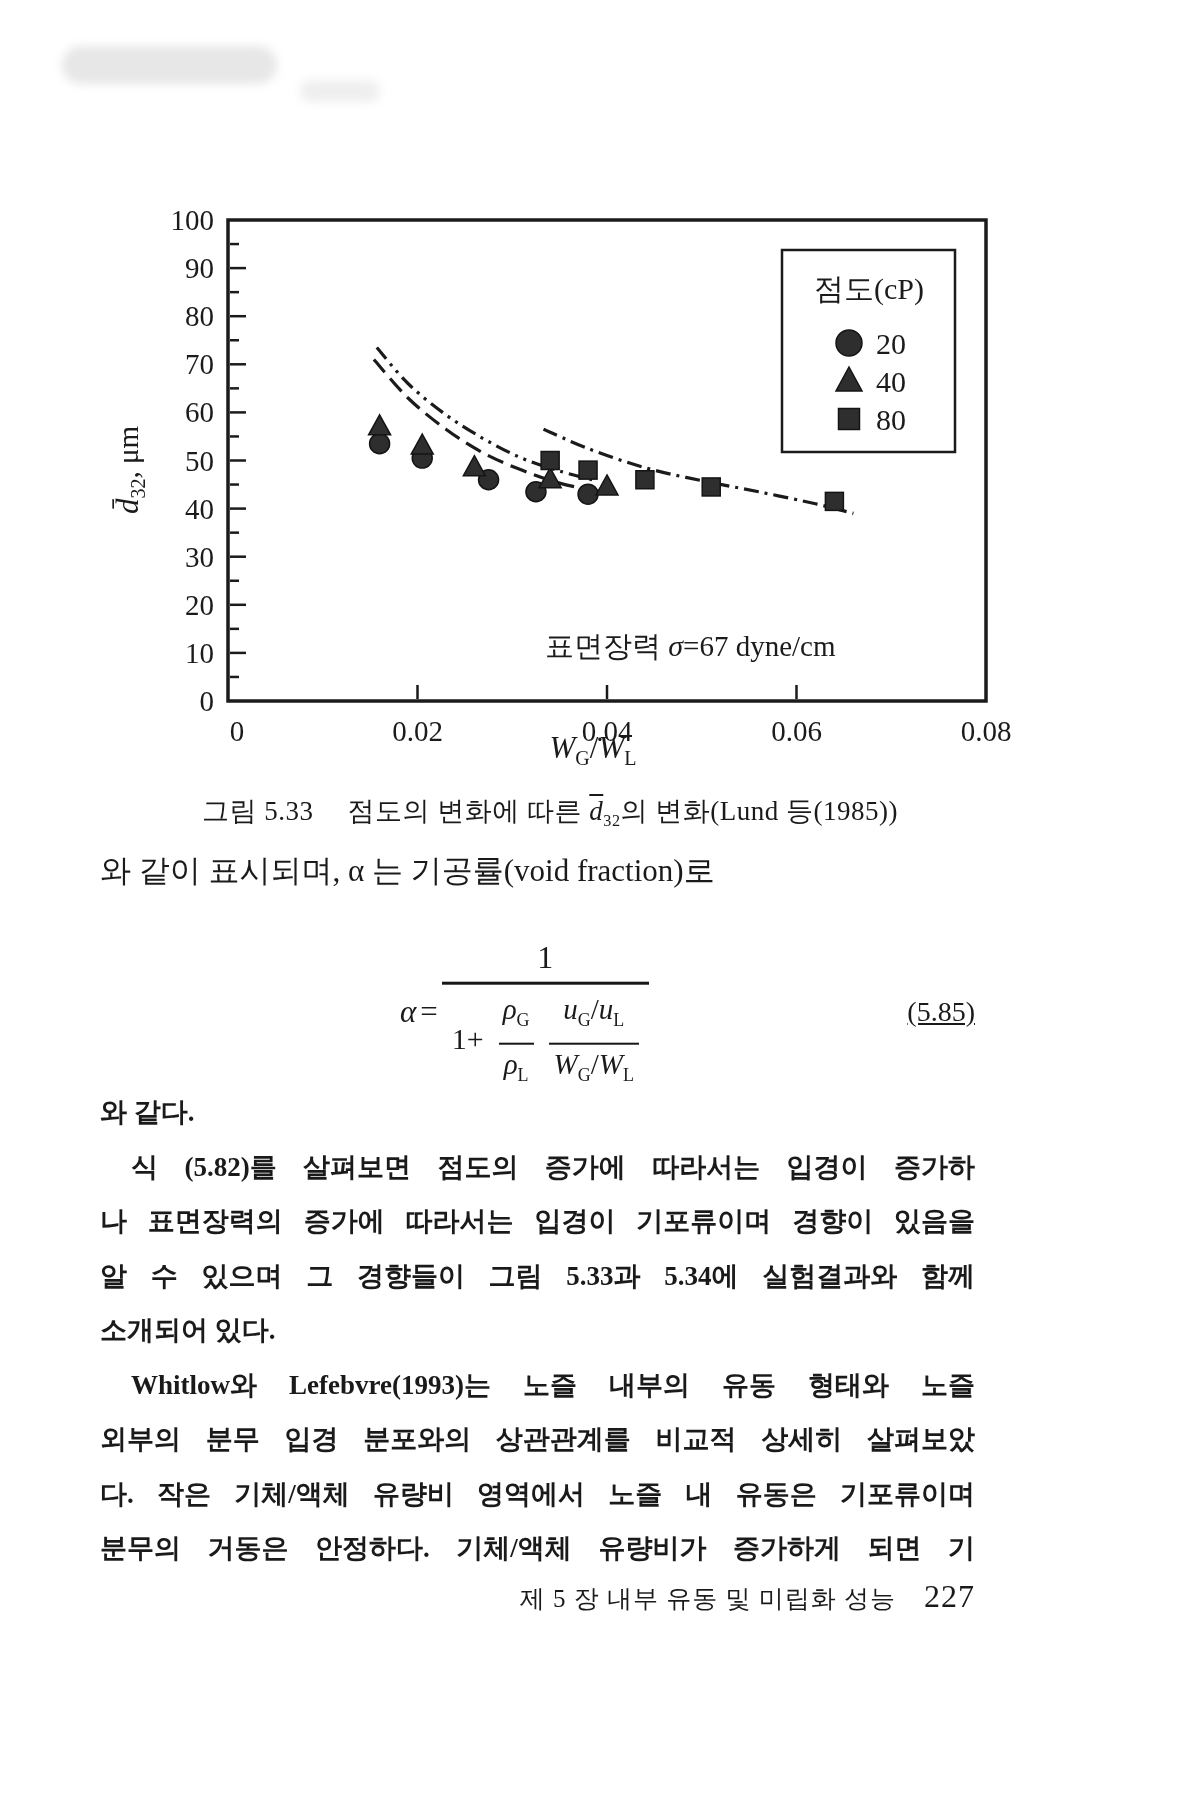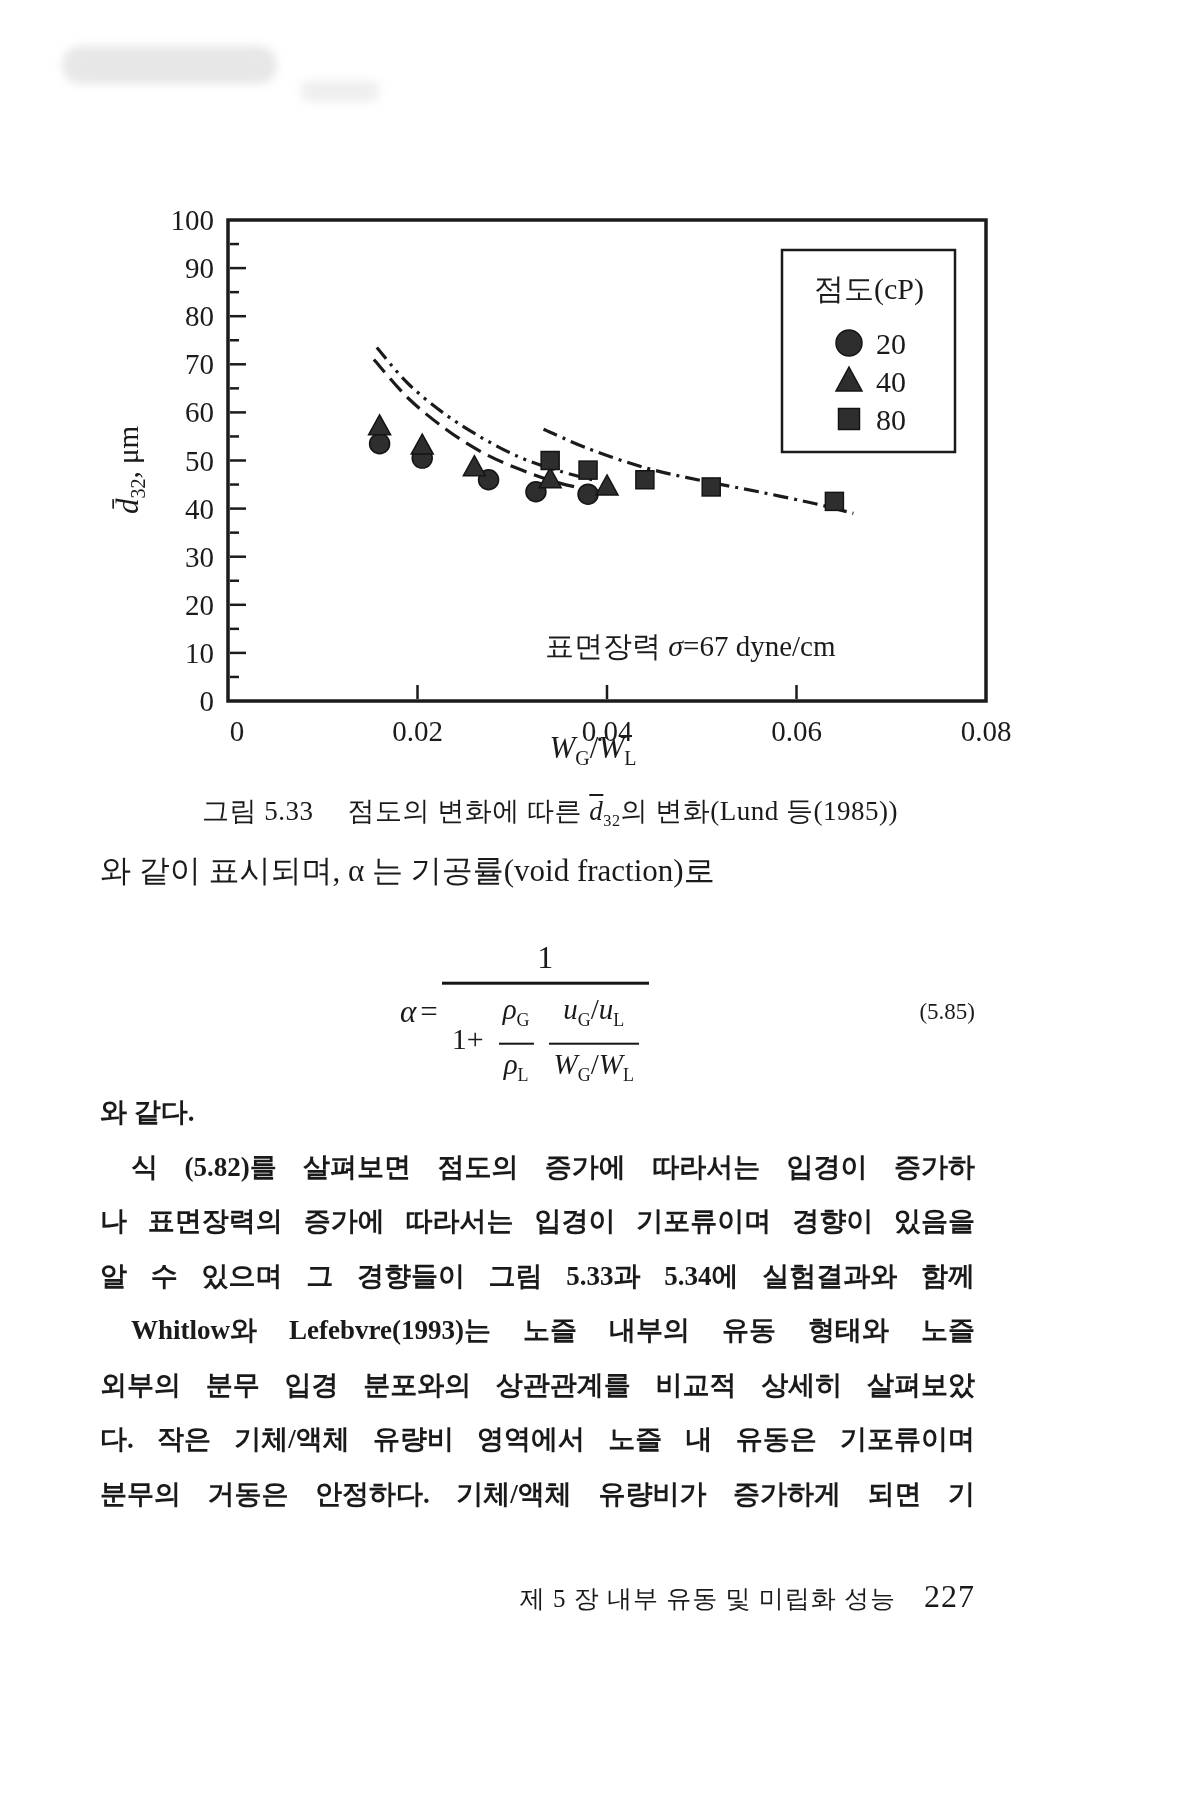--- a/index.html
+++ b/index.html
@@ -26,21 +26,21 @@
   .eq-var{font-style:italic;}
   .eq-eq{margin:0 4px;}
   sub{font-size:0.62em;}
   .frac{display:inline-flex;flex-direction:column;align-items:center;}
   .frac.big > .num{font-size:32px;margin-bottom:6px;}
   .frac.big > .den{border-top:3px solid #161616;display:flex;align-items:center;
                    padding:8px 10px 0 10px;gap:14px;font-size:30px;}
   .frac.small{font-size:29px;gap:8px;}
   .frac.small > .num{margin-bottom:4px;padding:0 5px;}
   .frac.small > .den{border-top:2.5px solid #161616;padding:3px 5px 0 5px;}
-  .eq-number{position:absolute;right:0;top:50%;transform:translateY(-50%);font-size:23px;}
+  .eq-number{position:absolute;right:0;top:50%;transform:translateY(-50%);font-size:28px;text-decoration:underline;}
 
   #body-lines{position:absolute;left:100px;top:1085px;width:875px;
               font-size:27px;line-height:54.5px;font-weight:bold;}
   .bline{height:54.5px;white-space:nowrap;overflow:visible;}
   .bline.fill{white-space:normal;text-align:justify;text-align-last:justify;}
   .bline.indent{padding-left:31px;}
 
   .footer{position:absolute;top:1578px;right:225px;font-size:25px;letter-spacing:1px;
           white-space:nowrap;}
   .footer .pg{margin-left:28px;font-size:32px;}
@@ -184,20 +184,21 @@
       </span>
     </div>
     <div class="eq-number">(5.85)</div>
   </div>
 
   <div id="body-lines">
       <div class="bline">와 같다.</div>
       <div class="bline indent fill">식 (5.82)를 살펴보면 점도의 증가에 따라서는 입경이 증가하</div>
       <div class="bline fill">나 표면장력의 증가에 따라서는 입경이 기포류이며 경향이 있음을</div>
       <div class="bline fill">알 수 있으며 그 경향들이 그림 5.33과 5.34에 실험결과와 함께</div>
+      <div class="bline">소개되어 있다.</div>
       <div class="bline indent fill">Whitlow와 Lefebvre(1993)는 노즐 내부의 유동 형태와 노즐</div>
       <div class="bline fill">외부의 분무 입경 분포와의 상관관계를 비교적 상세히 살펴보았</div>
       <div class="bline fill">다. 작은 기체/액체 유량비 영역에서 노즐 내 유동은 기포류이며</div>
       <div class="bline fill">분무의 거동은 안정하다. 기체/액체 유량비가 증가하게 되면 기</div>
     </div>
 
   <div class="footer">
     <span>제 5 장 내부 유동 및 미립화 성능</span><span class="pg">227</span>
   </div>
 

